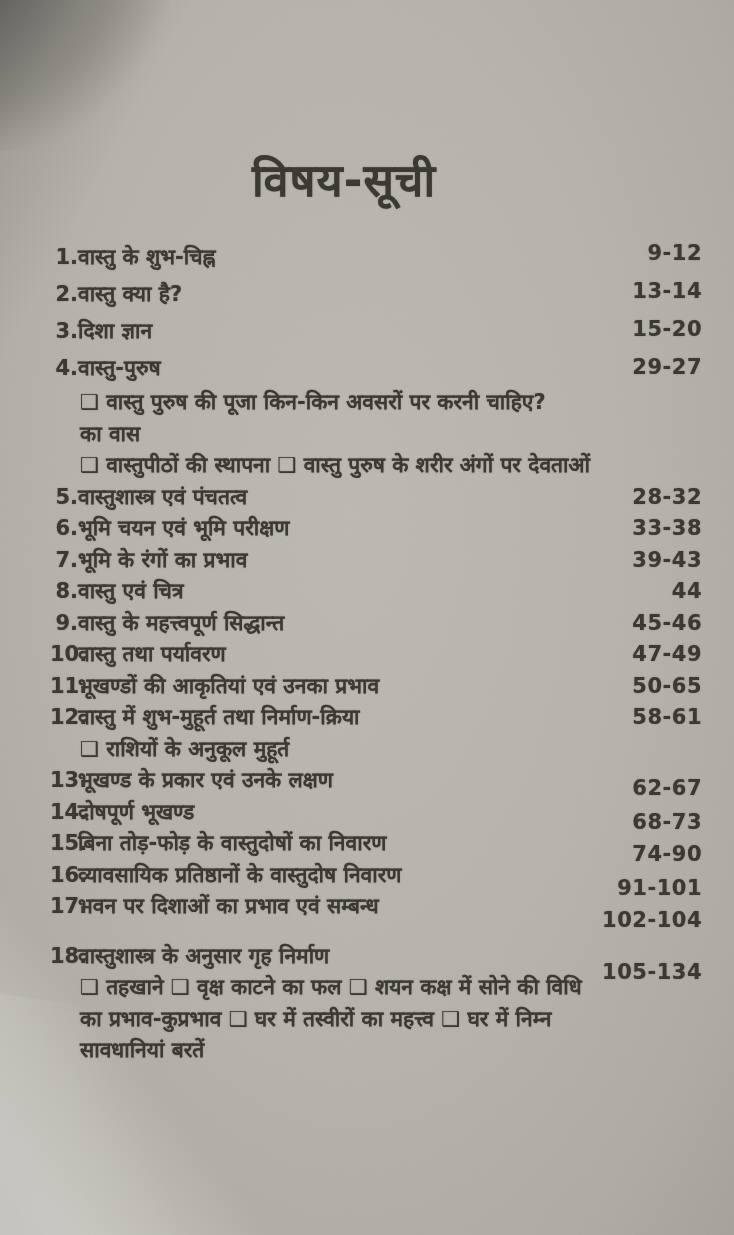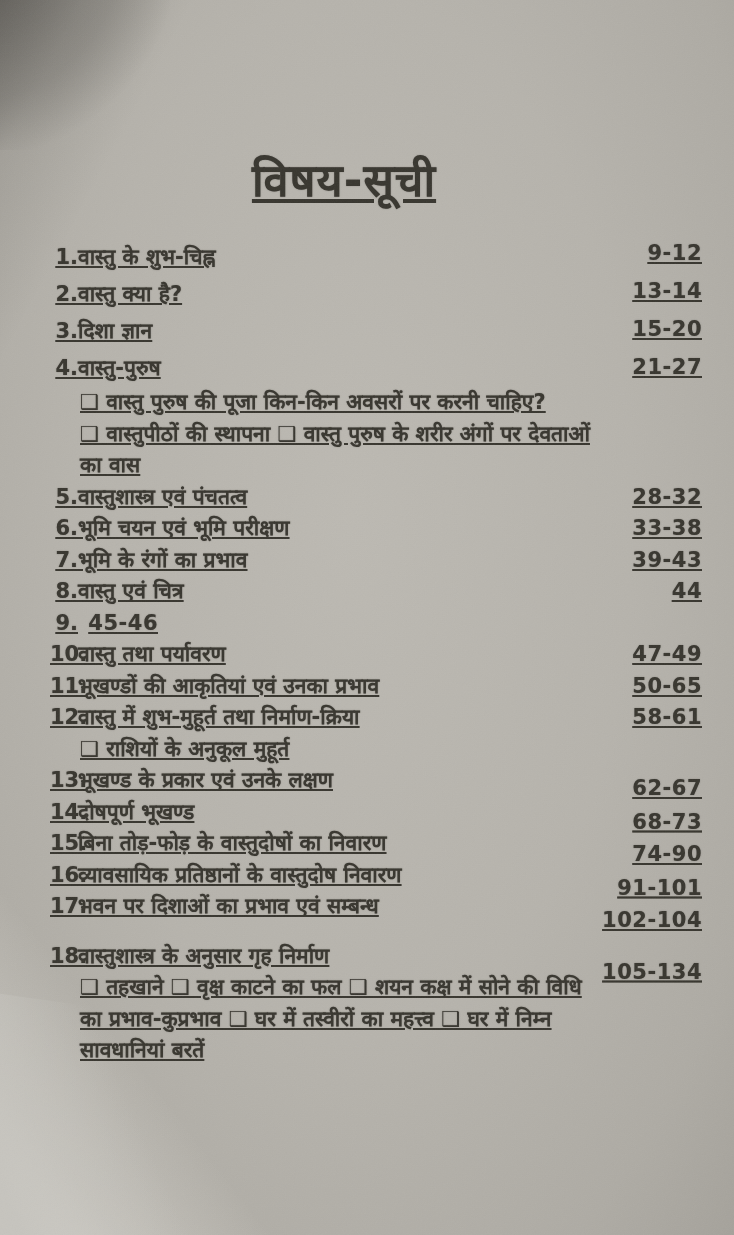--- a/index.html
+++ b/index.html
@@ -27,21 +27,20 @@
     position:absolute;left:-90px;top:-110px;width:260px;height:260px;
     background:radial-gradient(circle at 20% 20%, rgba(30,28,25,0.45) 0%, rgba(30,28,25,0.18) 55%, rgba(30,28,25,0) 75%);
     pointer-events:none;
   }
   .content{
     position:relative;z-index:2;
     padding:0 32px 0 50px;
     color:#38362f;
     filter:blur(0.25px);
     text-shadow:0 0 1.2px rgba(52,50,45,0.55);
-    text-decoration:underline;
   }
   .title{
     font-size:45px;
     font-weight:bold;
     text-align:center;
     letter-spacing:1px;
     margin:148px 0 30px 0;
     transform:translateX(-32px);
   }
   .toc{font-size:21px;font-weight:600;}
@@ -73,25 +72,25 @@
           <span class="pages" style="transform: translateY(-3px);">13-14</span>
         </div>
         <div class="row" style="line-height: 37px;">
           <span class="num">3.</span>
           <span class="label">दिशा ज्ञान</span>
           <span class="pages" style="transform: translateY(-2px);">15-20</span>
         </div>
         <div class="row" style="line-height: 37px;">
           <span class="num">4.</span>
           <span class="label">वास्तु-पुरुष</span>
-          <span class="pages" style="transform: translateY(-1px);">21-27</span>
+          <span class="pages" style="transform: translateY(-1px);">29-27</span>
         </div>
         <div class="sub">❑ वास्तु पुरुष की पूजा किन-किन अवसरों पर करनी चाहिए?</div>
+        <div class="sub">का वास</div>
         <div class="sub">❑ वास्तुपीठों की स्थापना ❑ वास्तु पुरुष के शरीर अंगों पर देवताओं</div>
-        <div class="sub">का वास</div>
         <div class="row" style="line-height: 31.5px;">
           <span class="num">5.</span>
           <span class="label">वास्तुशास्त्र एवं पंचतत्व</span>
           <span class="pages" style="transform: translateY(0px);">28-32</span>
         </div>
         <div class="row" style="line-height: 31.5px;">
           <span class="num">6.</span>
           <span class="label">भूमि चयन एवं भूमि परीक्षण</span>
           <span class="pages" style="transform: translateY(0px);">33-38</span>
         </div>
@@ -100,20 +99,21 @@
           <span class="label">भूमि के रंगों का प्रभाव</span>
           <span class="pages" style="transform: translateY(0px);">39-43</span>
         </div>
         <div class="row" style="line-height: 31.5px;">
           <span class="num">8.</span>
           <span class="label">वास्तु एवं चित्र</span>
           <span class="pages" style="transform: translateY(0px);">44</span>
         </div>
         <div class="row" style="line-height: 31.5px;">
           <span class="num">9.</span>
+          <span class="label">वास्तु के महत्त्वपूर्ण सिद्धान्त</span>
           <span class="pages" style="transform: translateY(0px);">45-46</span>
         </div>
         <div class="row" style="line-height: 31.5px;">
           <span class="num">10.</span>
           <span class="label">वास्तु तथा पर्यावरण</span>
           <span class="pages" style="transform: translateY(0px);">47-49</span>
         </div>
         <div class="row" style="line-height: 31.5px;">
           <span class="num">11.</span>
           <span class="label">भूखण्डों की आकृतियां एवं उनका प्रभाव</span>

